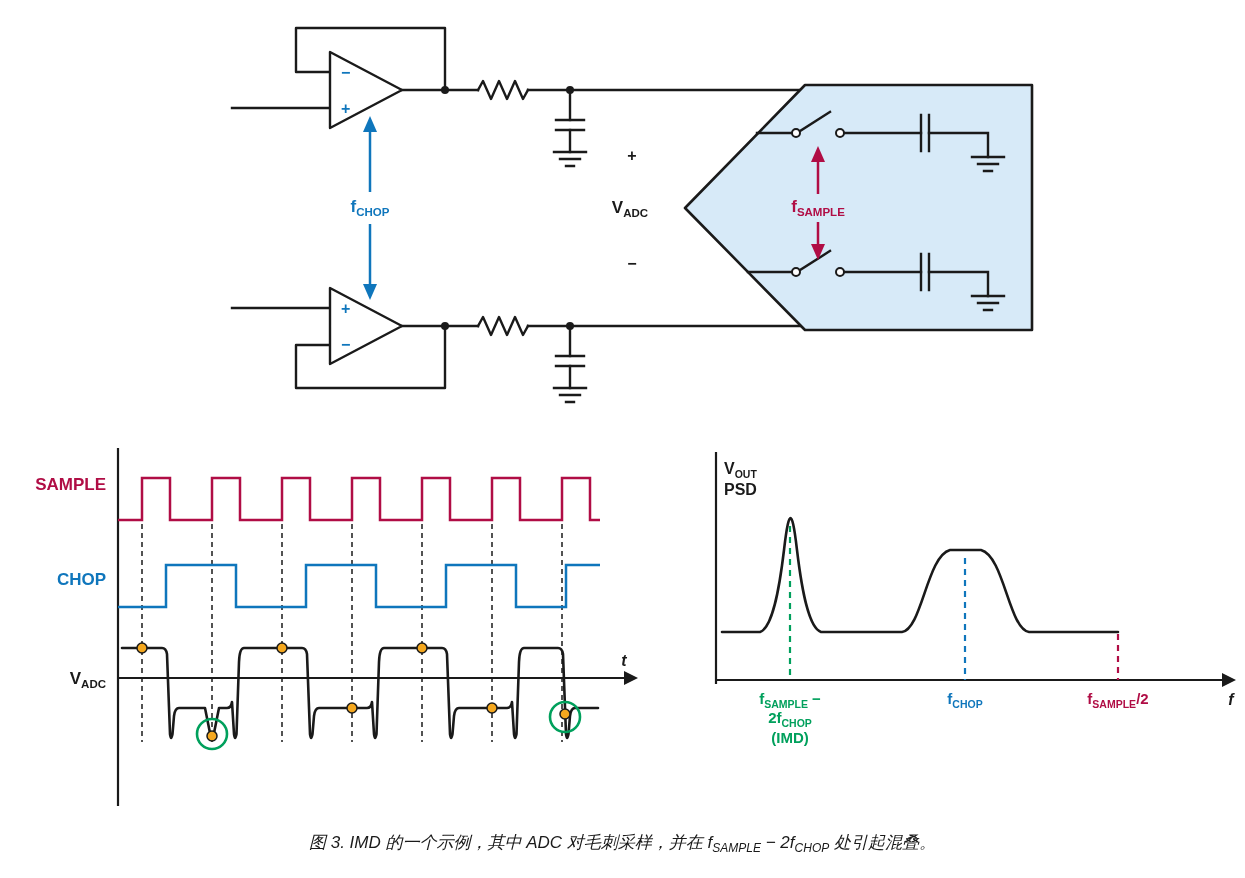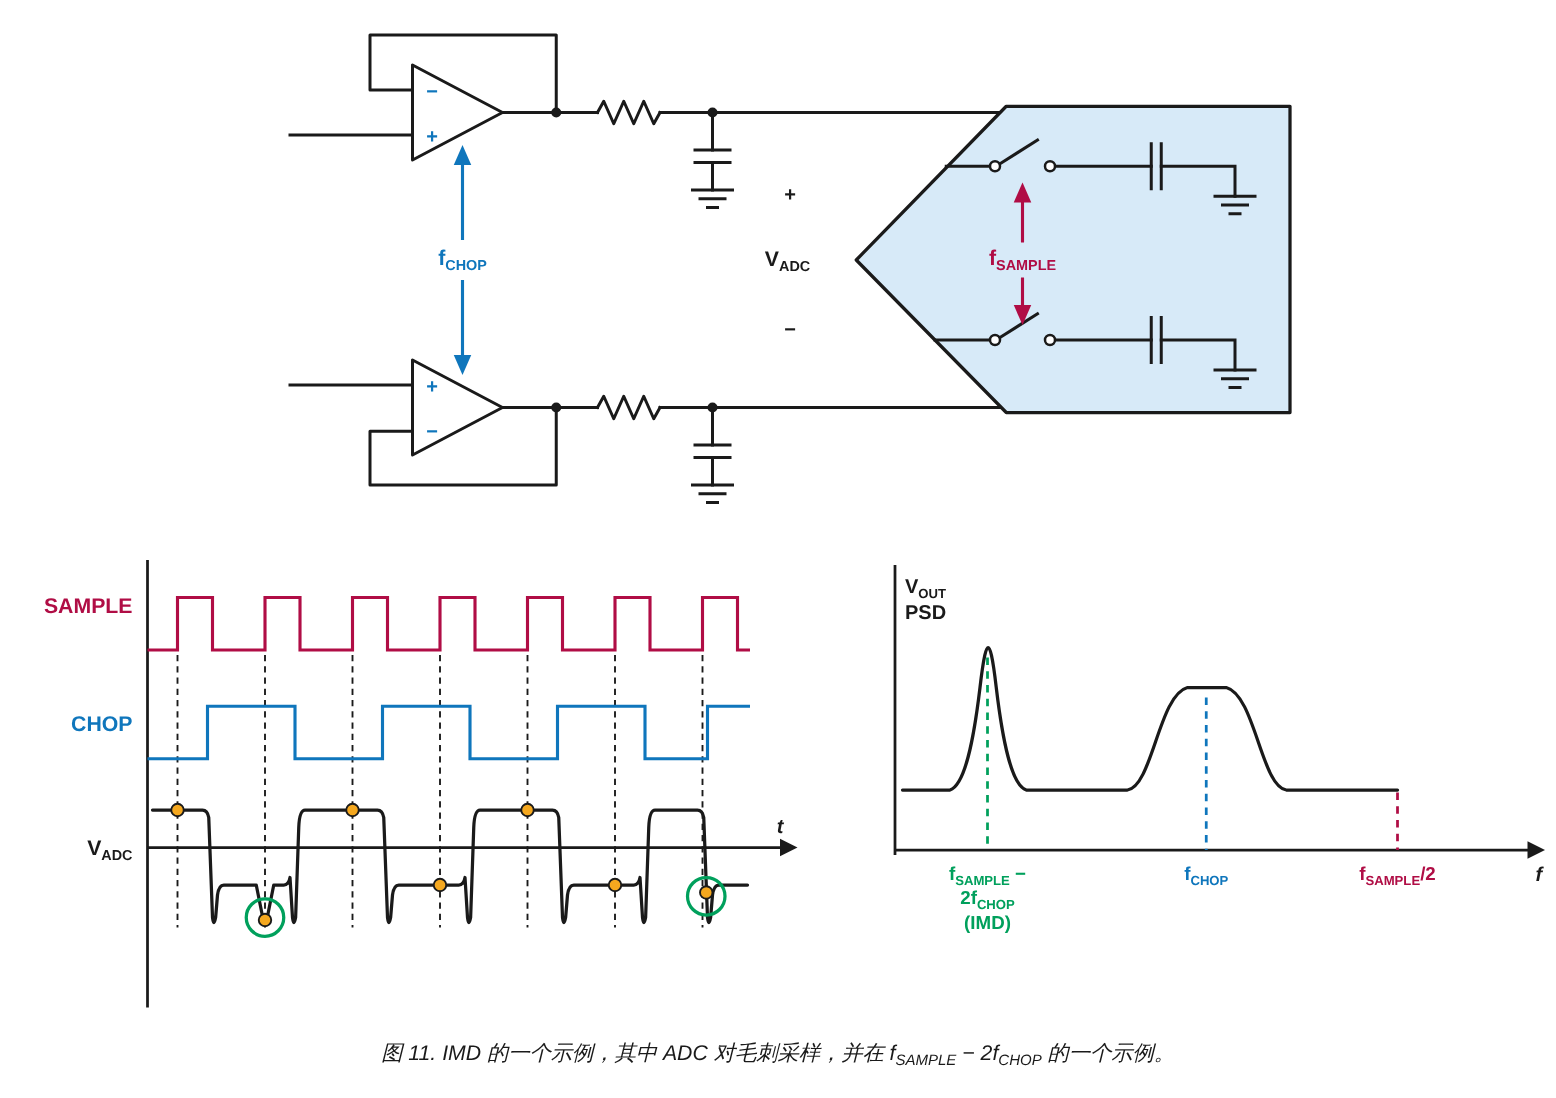--- a/index.html
+++ b/index.html
@@ -191,15 +191,15 @@
     <text class="mlab fg" x="790" y="723" text-anchor="middle"><tspan>2</tspan><tspan>f</tspan><tspan class="msub" dy="4">CHOP</tspan></text>
     <text class="mlab fg" x="790" y="743" text-anchor="middle">(IMD)</text>
 
     <text class="mlab fb" x="965" y="704" text-anchor="middle"><tspan>f</tspan><tspan class="msub" dy="4">CHOP</tspan></text>
 
     <text class="mlab fc" x="1118" y="704" text-anchor="middle"><tspan>f</tspan><tspan class="msub" dy="4">SAMPLE</tspan><tspan dy="-4">/2</tspan></text>
   </g>
 </svg>
 
   <div class="capwrap">
-    <span>图 11. IMD 的一个示例，其中 ADC 对毛刺采样，并在 </span><span>f</span><sub>SAMPLE</sub><span> − 2</span><span>f</span><sub>CHOP</sub><span> 的一个示例。</span>
+    <span>图 3. IMD 的一个示例，其中 ADC 对毛刺采样，并在 </span><span>f</span><sub>SAMPLE</sub><span> − 2</span><span>f</span><sub>CHOP</sub><span> 处引起混叠。</span>
   </div>
 </div>
 
 </body></html>

